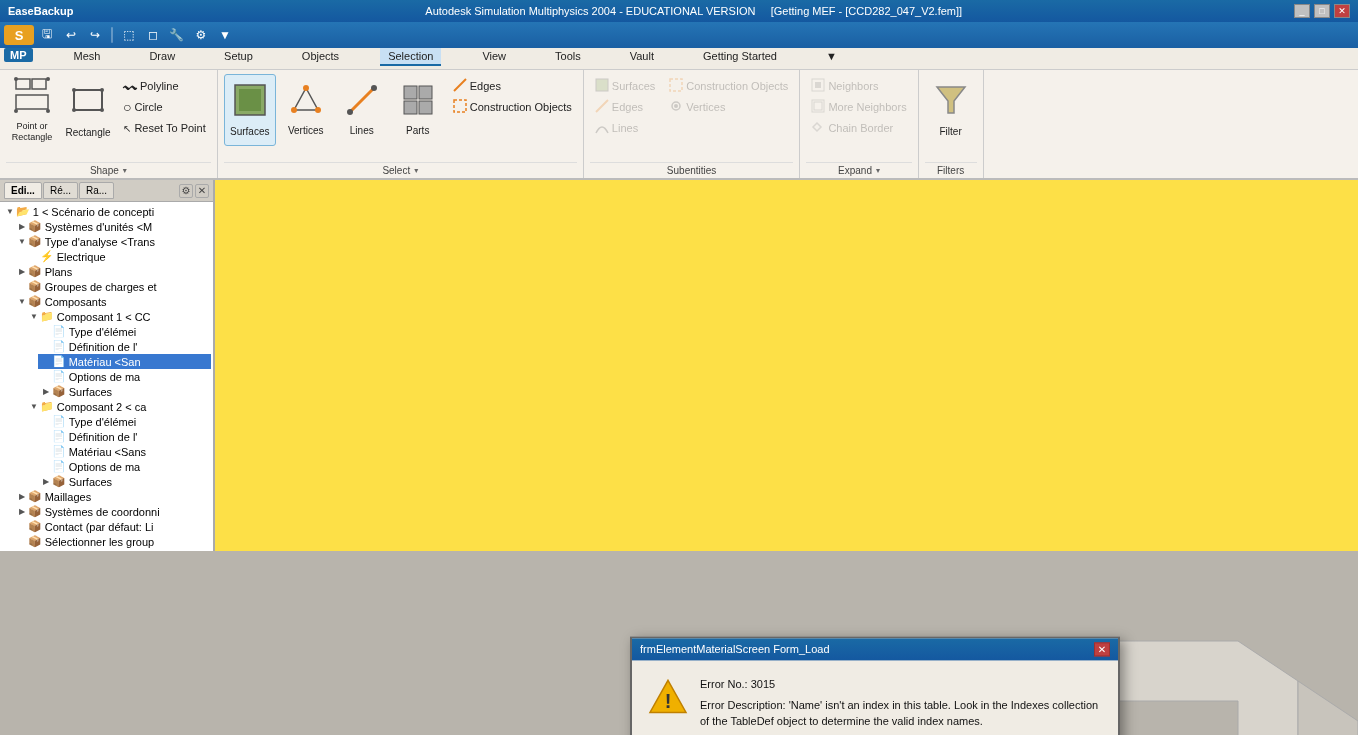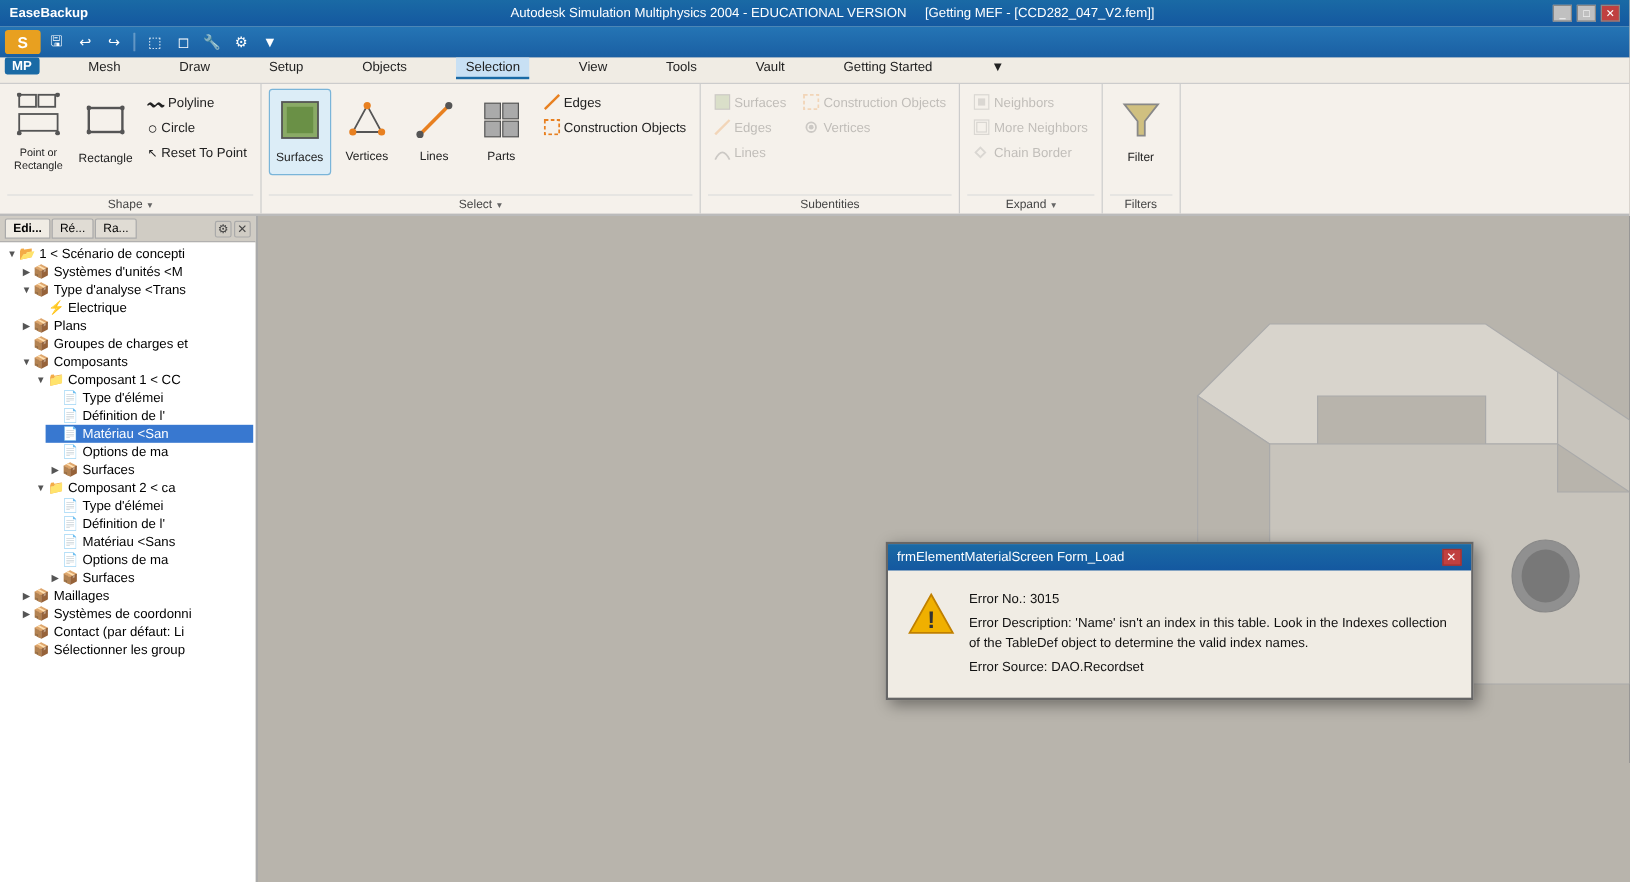--- a/index.html
+++ b/index.html
@@ -153,22 +153,23 @@
       cursor: pointer;
       display: flex; align-items: center; justify-content: center;
       color: white;
       font-size: 12px;
     }
 
     
     #main-content {
       display: flex;
       height: calc(735px - 22px - 22px - 110px - 26px);
-      background: #0f172a;
+      background: #fde047;
       position: relative;
+      flex-direction: column;
     }
 
     
     #left-panel {
       width: 215px;
       background: #e8e4dc;
       border-right: 2px solid #aaa;
       display: flex;
       flex-direction: column;
       overflow: hidden;

